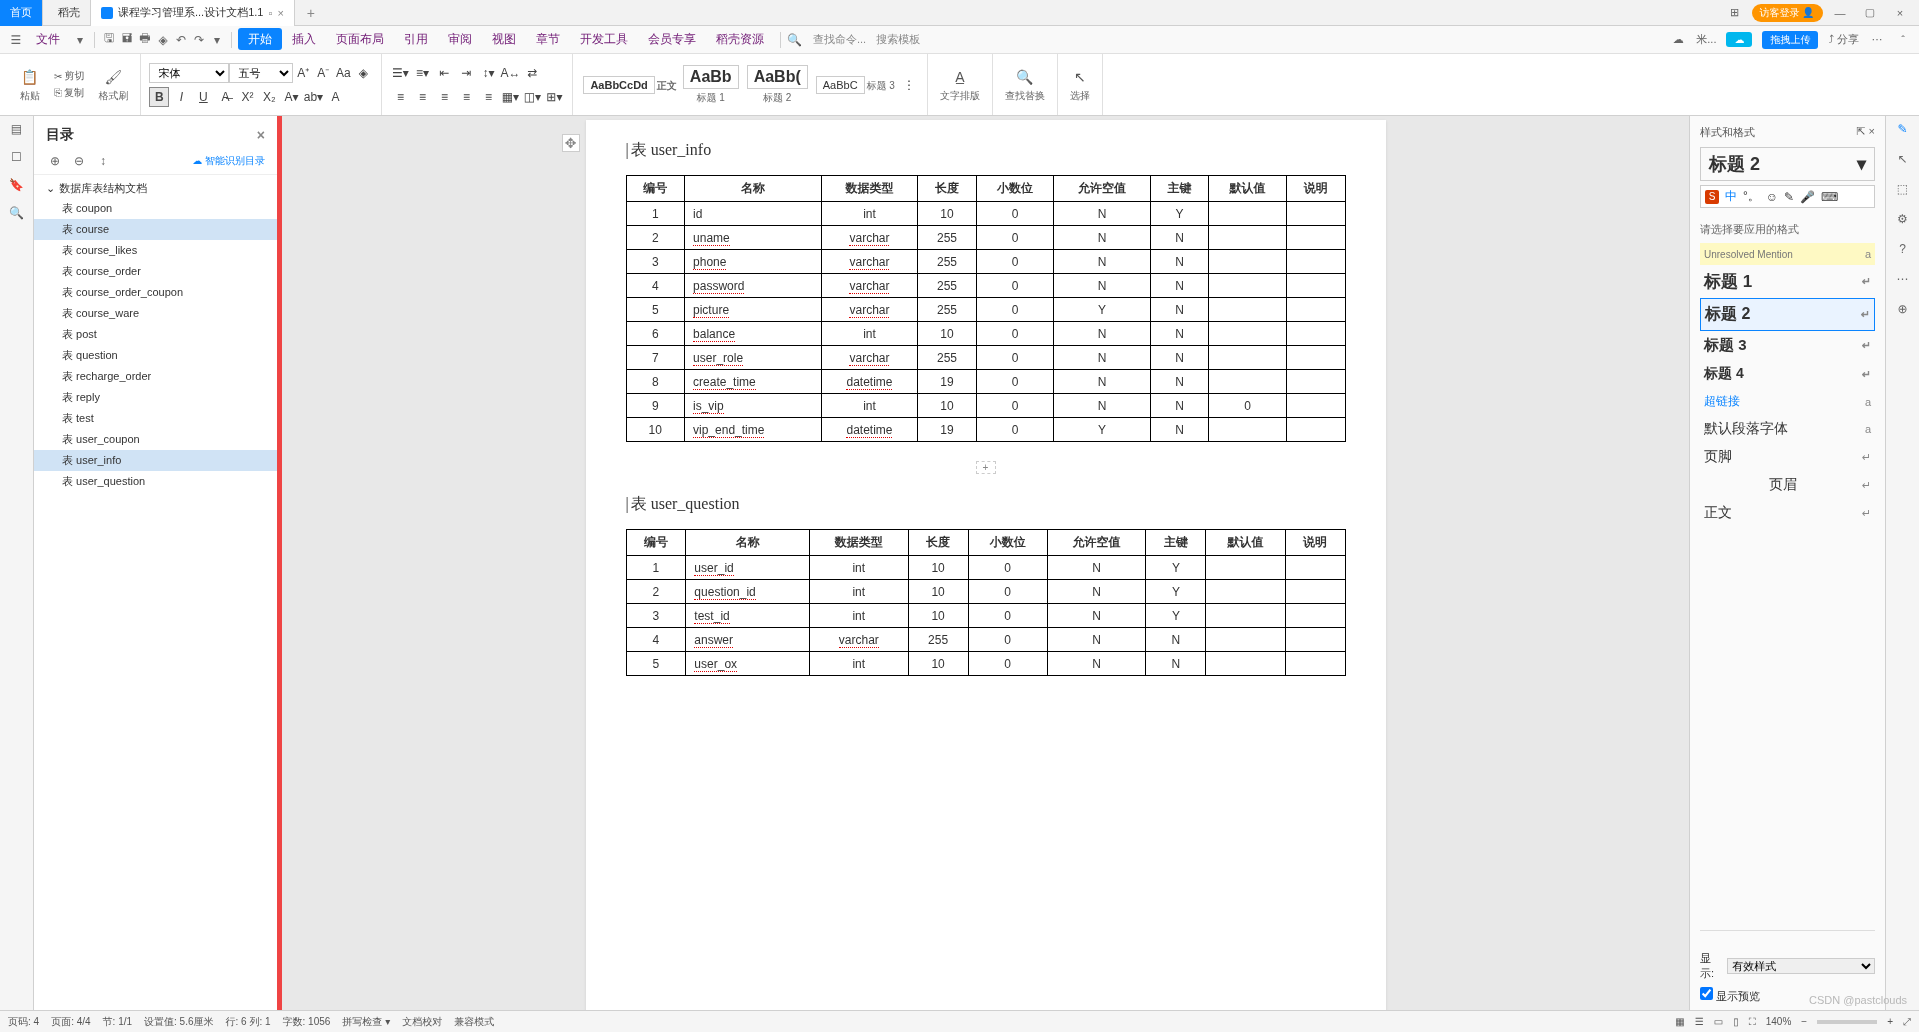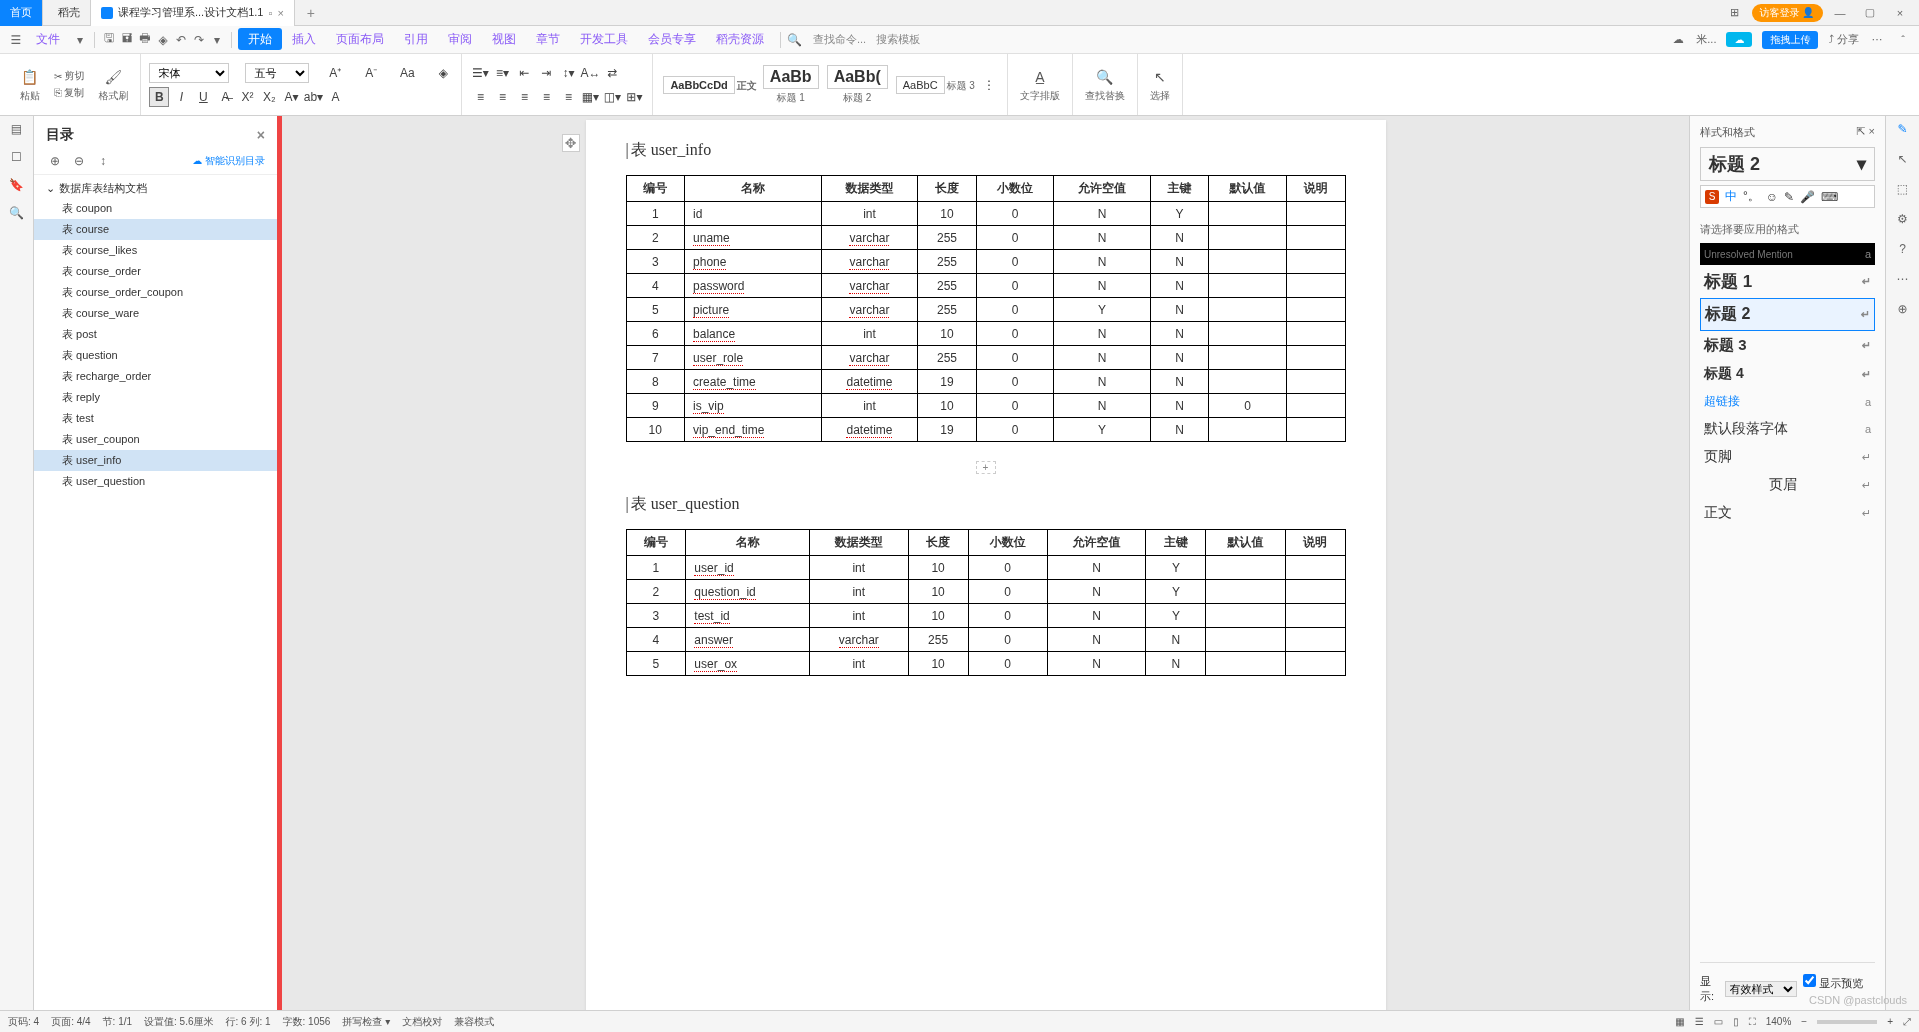--- a/index.html
+++ b/index.html
@@ -11,21 +11,21 @@
 .tab.home { background: #0a84ff; color: #fff; }
 .tab.active { background: #fff; }
 .tab-close { color: #888; }
 .tab-add { padding: 0 12px; color: #888; font-size: 14px; }
 .win-controls { margin-left: auto; display: flex; gap: 4px; padding-right: 6px; align-items: center; }
 .win-btn { width: 26px; height: 20px; display: flex; align-items: center; justify-content: center; color: #666; cursor: pointer; font-size: 11px; }
 .login-badge { background: #ff9500; color: #fff; border-radius: 10px; padding: 2px 8px; font-size: 10px; display: flex; align-items: center; gap: 3px; }
 
 
 .menubar { height: 28px; background: #f9f9f9; display: flex; align-items: center; padding: 0 8px; border-bottom: 1px solid #e0e0e0; gap: 2px; }
-.menu-item { padding: 4px 10px; font-size: 12px; cursor: pointer; color: #8b5cf6; }
+.menu-item { padding: 4px 10px; font-size: 12px; cursor: pointer; color: #701a75; }
 .menu-item.active { background: #0a84ff; color: #fff; border-radius: 3px; }
 .menu-sep { border-left: 1px solid #d0d0d0; height: 16px; margin: 0 4px; }
 .menu-icon { width: 16px; height: 16px; display: inline-flex; align-items: center; justify-content: center; color: #666; cursor: pointer; }
 .menu-right { margin-left: auto; display: flex; align-items: center; gap: 10px; font-size: 11px; color: #666; }
 .upload-btn { background: #0a84ff; color: #fff; padding: 2px 8px; border-radius: 3px; font-size: 10px; }
 
 
 .ribbon { height: 62px; background: #fff; border-bottom: 1px solid #d0d0d0; display: flex; align-items: center; padding: 0 8px; }
 .ribbon-group { display: flex; flex-direction: column; align-items: center; border-right: 1px solid #e0e0e0; padding: 0 8px; height: 100%; justify-content: center; }
 .ribbon-group-h { display: flex; align-items: center; border-right: 1px solid #e0e0e0; padding: 0 8px; height: 100%; gap: 4px; }
@@ -73,23 +73,23 @@
 .ime-bar { border:1px solid #ccc; background:#fff; padding:2px 4px; display:inline-flex; gap:6px; font-size:12px; align-items:center; margin-bottom:8px; }
 .ime-s { background:#d83b01; color:#fff; width:14px; height:14px; display:inline-flex; align-items:center; justify-content:center; font-size:10px; border-radius:2px;}
 .rp-hint { font-size: 11px; color: #666; margin: 6px 0; }
 .style-item { padding: 5px 4px; font-size: 14px; cursor: pointer; display:flex; justify-content:space-between; align-items:center; }
 .style-item .ret { color:#888; font-size:11px; }
 .style-item.h1 { font-weight:bold; font-size:17px;}
 .style-item.h2 { font-weight:bold; font-size:16px;}
 .style-item.h3 { font-weight:bold; font-size:15px;}
 .style-item.h4 { font-weight:bold; font-size:14px;}
 .style-item.selected { border: 1px solid #0a84ff; background:#eaf3ff; }
-.style-item.mention { background:#000000; font-size:10px; color:#777; }
+.style-item.mention { background:#fef9c3; font-size:10px; color:#777; }
 .style-item.link { color:#0a84ff; font-size:12px; }
-.rp-footer { margin-top:auto; font-size:11px; display:flex; gap:6px; padding-top:11px; border-top:1px solid #ddd;}
+.rp-footer { margin-top:auto; font-size:11px; display:flex; flex-direction:column; gap:6px; padding-top:20px; border-top:1px solid #ddd;}
 .rp-footer select { border:1px solid #ccc; font-size:11px; width:100%; }
 
 
 .statusbar { height: 22px; background: #f5f5f5; border-top: 1px solid #d0d0d0; display: flex; align-items: center; padding: 0 8px; font-size: 10px; color: #555; gap: 12px; }
 .statusbar .right { margin-left: auto; display:flex; gap:10px; align-items:center; }
 .watermark { position:fixed; right:12px; bottom:26px; color:#b8b8b8; font-size:11px; }
 .search-row { display:flex; gap:10px; align-items:center; }
 .search-box { color:#888; font-size:11px; }
 </style>
 </head>
@@ -161,21 +161,21 @@
         <div class="ribbon-small">✂ <span>剪切</span></div>
         <div class="ribbon-small">⎘ <span>复制</span></div>
       </div>
       <div class="ribbon-btn">
           <div class="ribbon-icon">🖌</div>
           <div class="ribbon-label">格式刷</div>
         </div>
     </div>
   </div>
   <div class="ribbon-group-h" style="flex-direction:column;align-items:flex-start;justify-content:center;gap:4px">
-    <div style="display:flex;gap:16px">
+    <div style="display:flex;gap:0">
       <select class="font-select" style="width:80px"><option>宋体</option></select>
       <select class="font-select" style="width:64px"><option>五号</option></select>
       <span class="fmt-btn">A⁺</span>
       <span class="fmt-btn">A⁻</span>
       <span class="fmt-btn">Aa</span>
       <span class="fmt-btn">◈</span>
     </div>
     <div style="display:flex;gap:2px">
       <span class="fmt-btn bold">B</span>
       <span class="fmt-btn">

